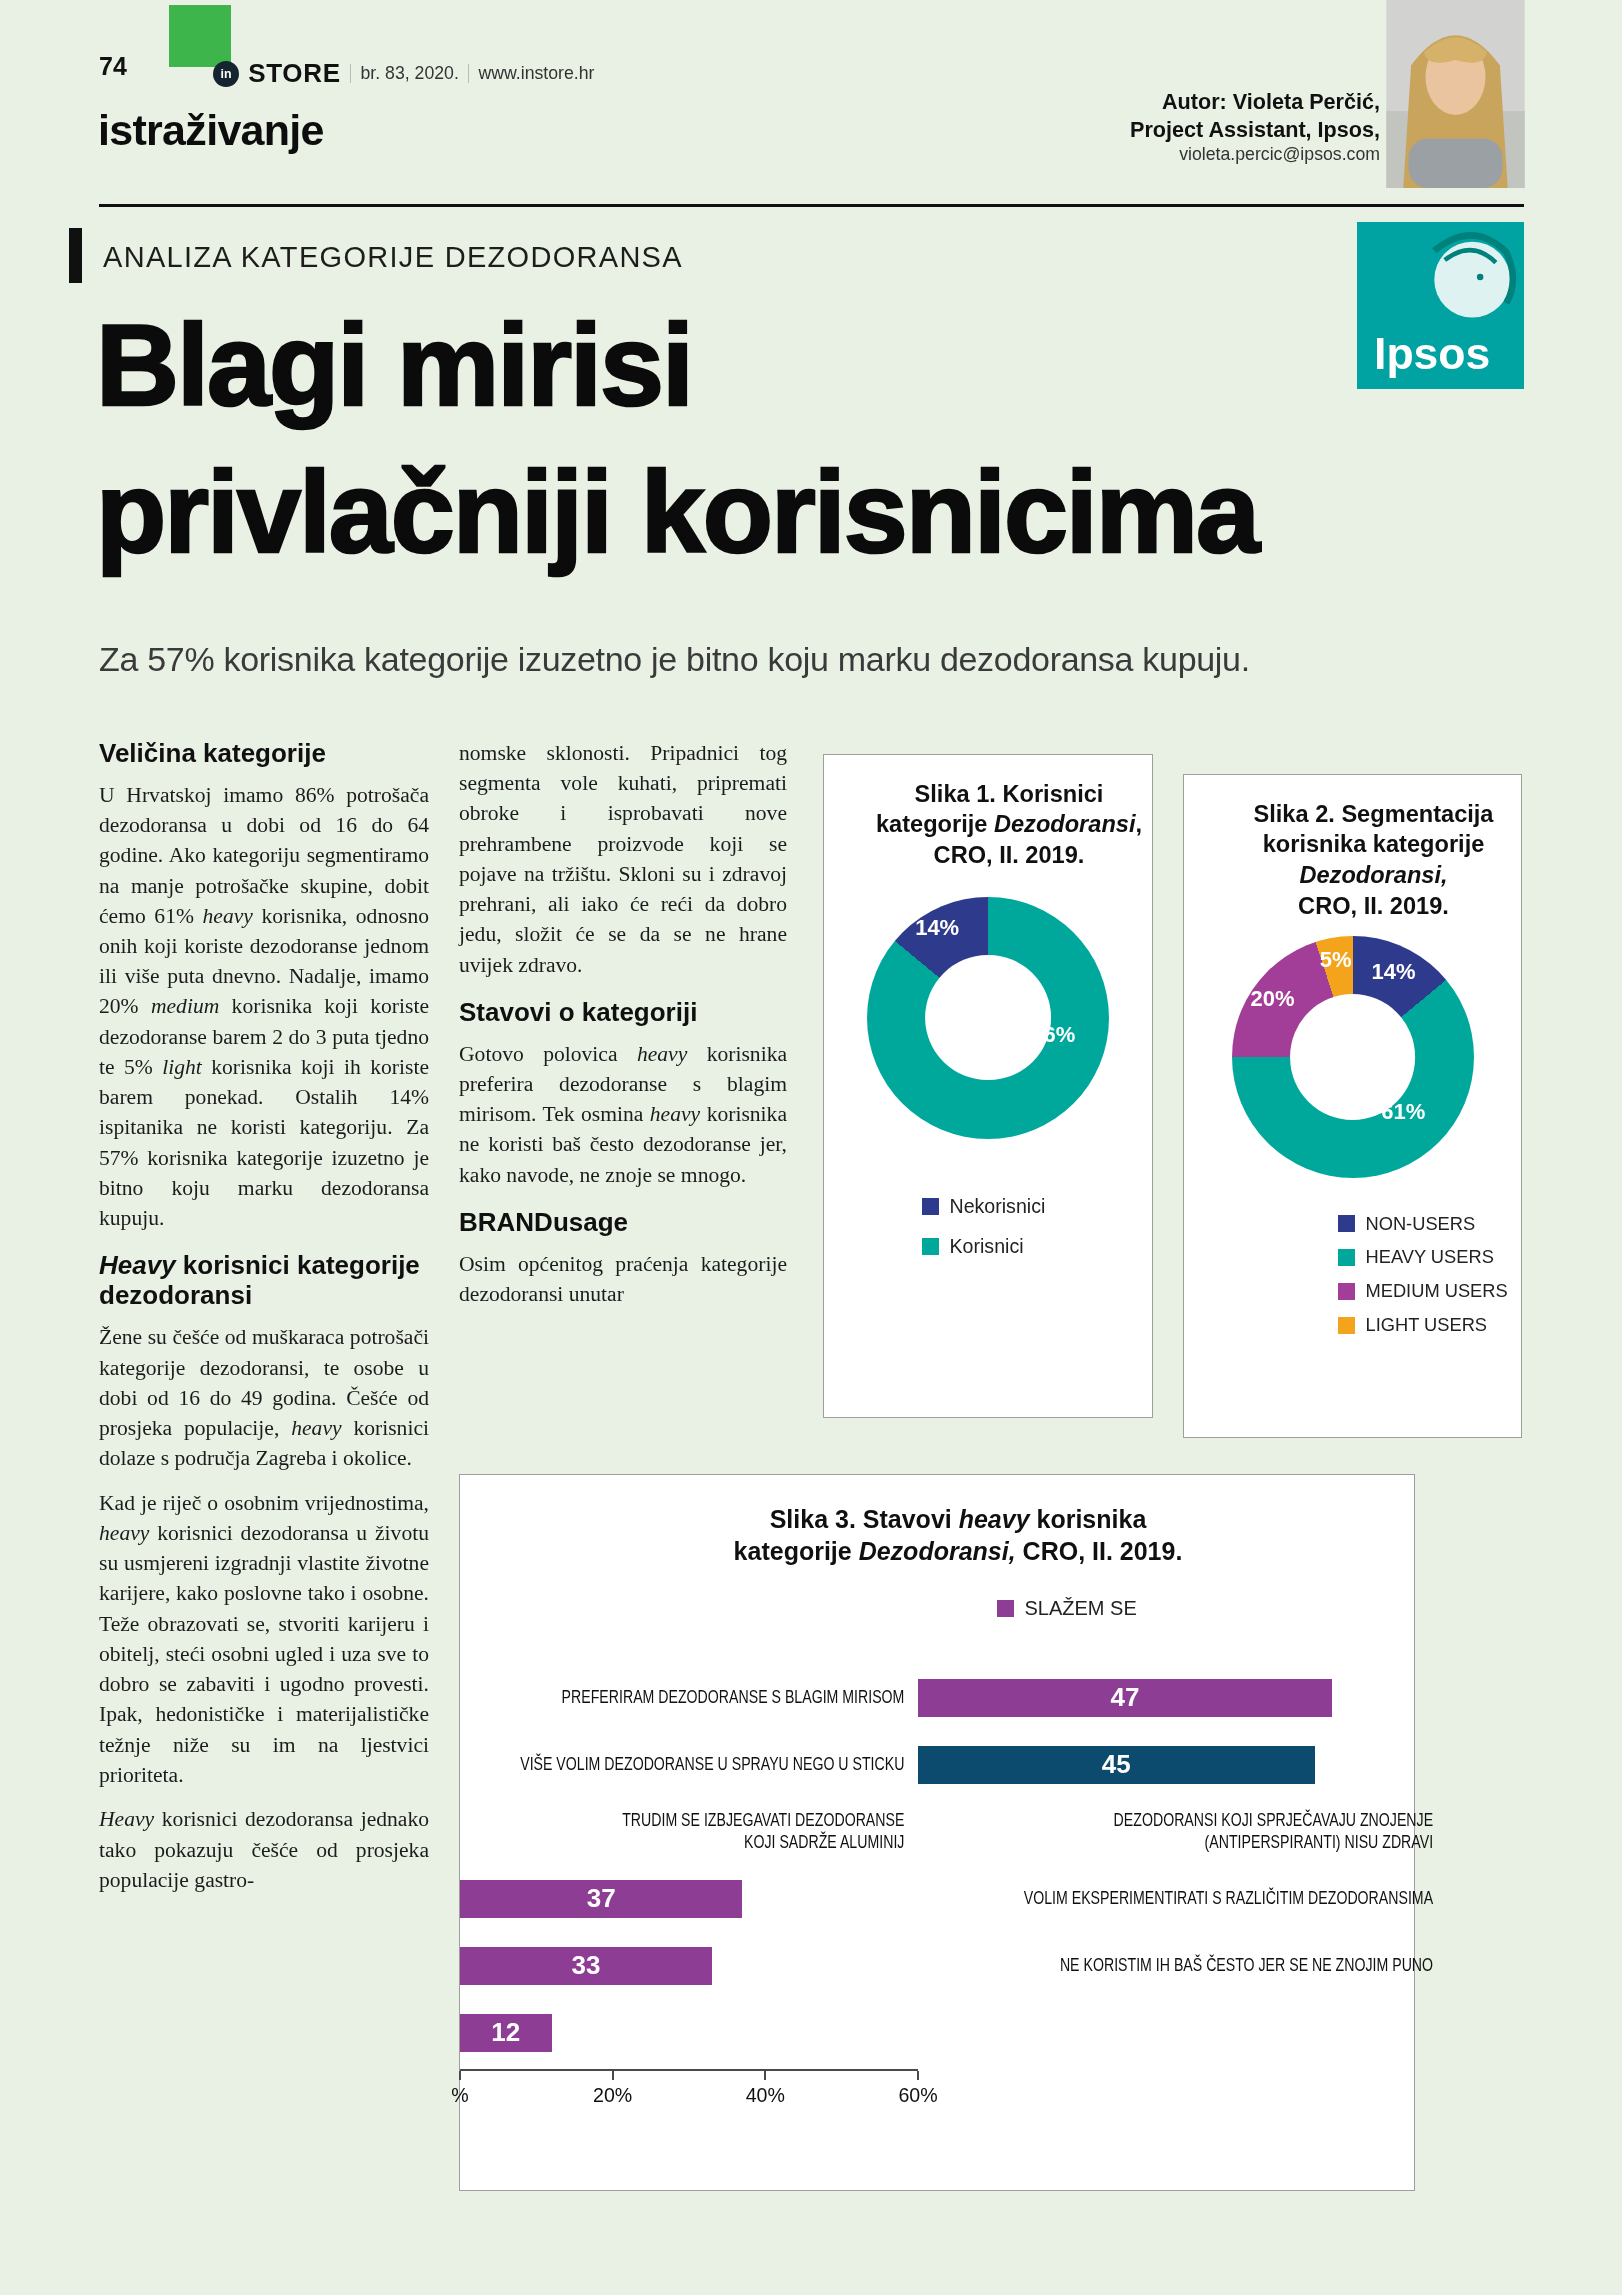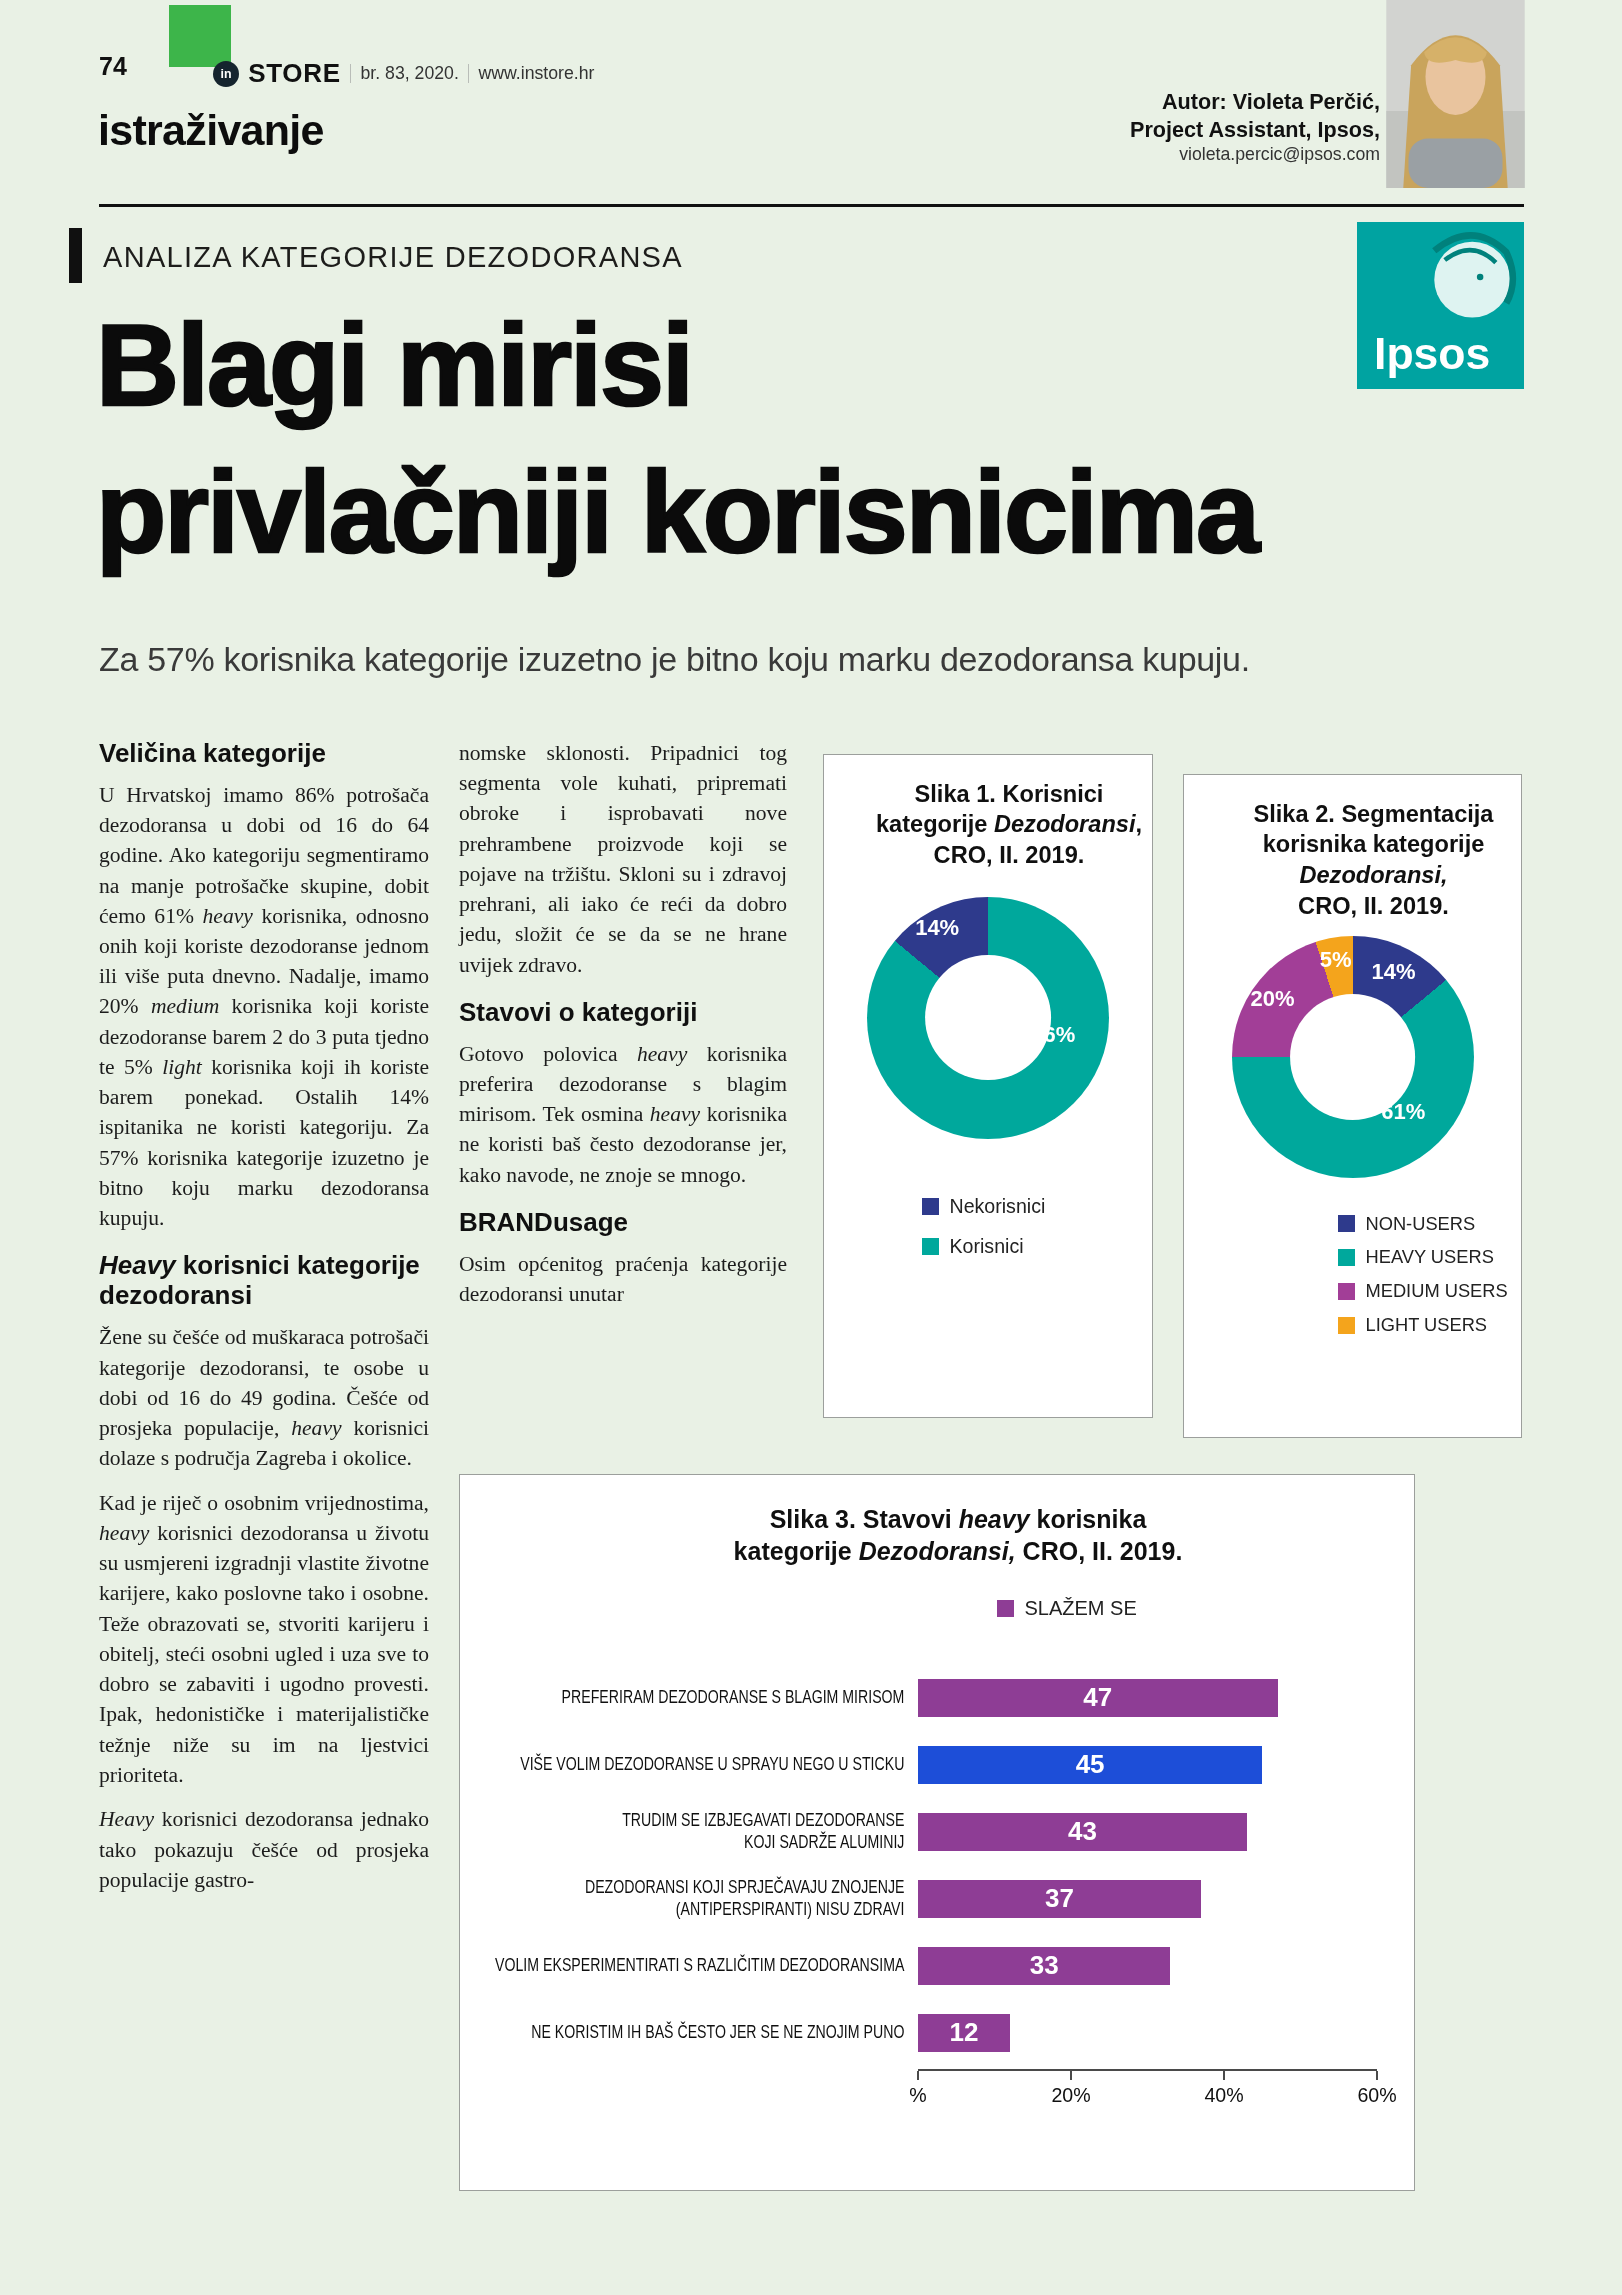--- a/index.html
+++ b/index.html
@@ -215,30 +215,25 @@
       </div>
     <div class="bargrid">
         <div class="bar-label">PREFERIRAM DEZODORANSE S BLAGIM MIRISOM</div>
         <div class="bar-cell">
           <div class="bar" style="width: 78.3333%; background: rgb(142, 61, 149);">
             <span class="bar-value">47</span>
           </div>
         </div>
         <div class="bar-label">VIŠE VOLIM DEZODORANSE U SPRAYU NEGO U STICKU</div>
         <div class="bar-cell">
-          <div class="bar" style="width: 75%; background: #1d4ed8;">
+          <div class="bar" style="width: 75%; background: #0c4a6e;">
             <span class="bar-value">45</span>
           </div>
         </div>
         <div class="bar-label">TRUDIM SE IZBJEGAVATI DEZODORANSE<br>KOJI SADRŽE ALUMINIJ</div>
-        <div class="bar-cell">
-          <div class="bar" style="width: 71.6667%; background: rgb(142, 61, 149);">
-            <span class="bar-value">43</span>
-          </div>
-        </div>
         <div class="bar-label">DEZODORANSI KOJI SPRJEČAVAJU ZNOJENJE<br>(ANTIPERSPIRANTI) NISU ZDRAVI</div>
         <div class="bar-cell">
           <div class="bar" style="width: 61.6667%; background: rgb(142, 61, 149);">
             <span class="bar-value">37</span>
           </div>
         </div>
         <div class="bar-label">VOLIM EKSPERIMENTIRATI S RAZLIČITIM DEZODORANSIMA</div>
         <div class="bar-cell">
           <div class="bar" style="width: 55%; background: rgb(142, 61, 149);">
             <span class="bar-value">33</span>

